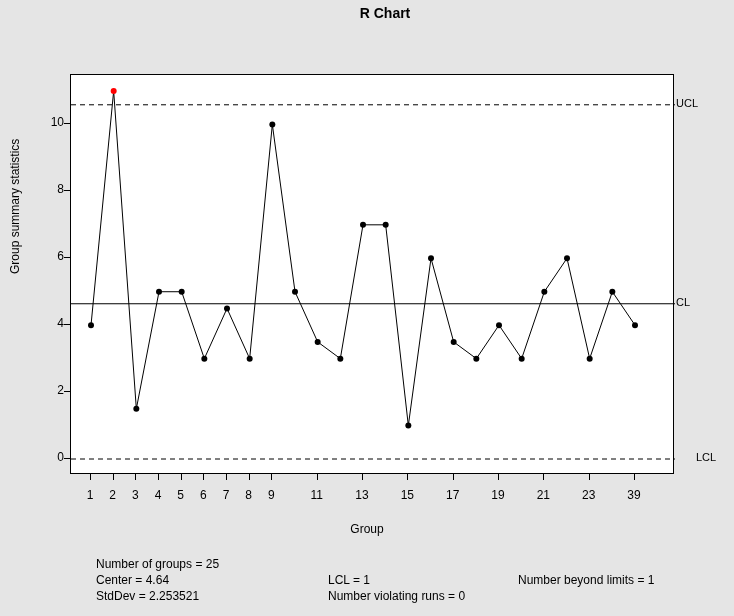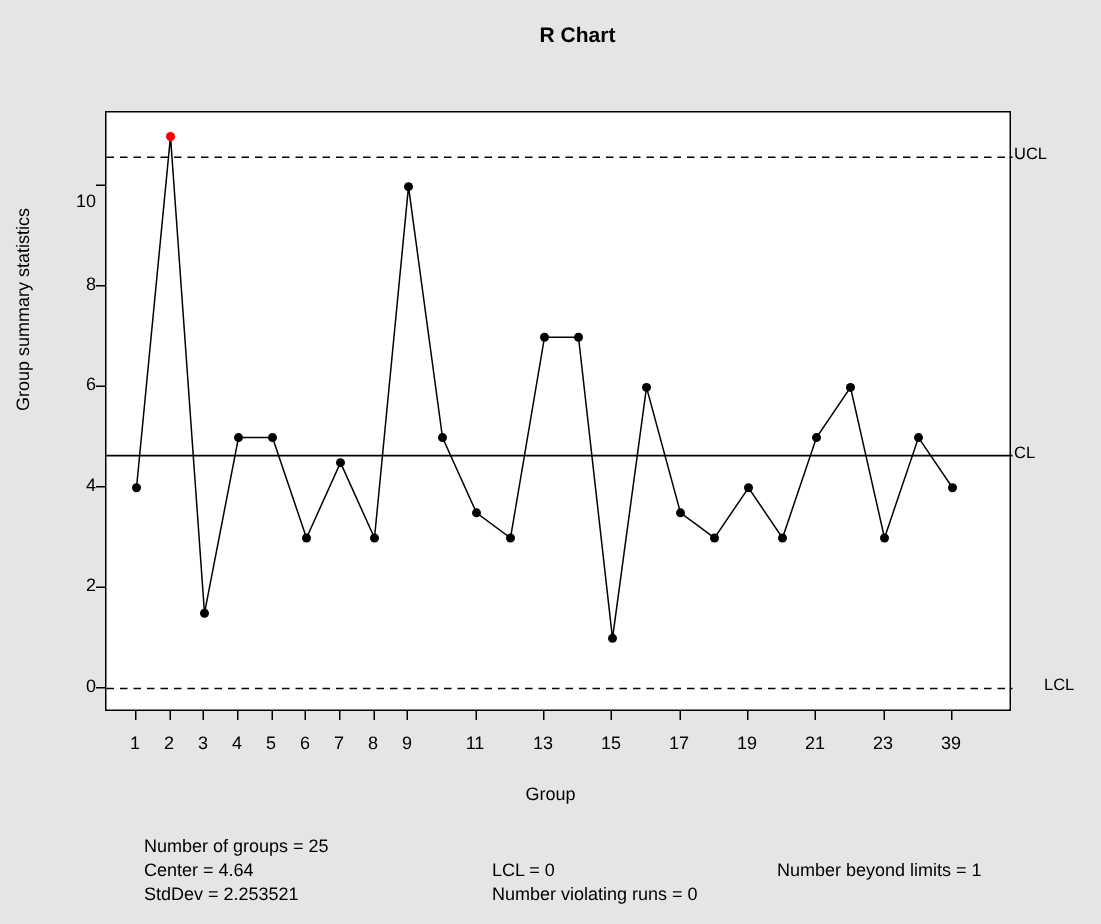--- a/index.html
+++ b/index.html
@@ -6,21 +6,21 @@
   body {
     background: #e5e5e5;
     font-family: Arial, sans-serif;
     width: 734px;
     height: 616px;
     position: relative;
     overflow: hidden;
   }
   .title-area {
     text-align: center;
-    padding-top: 14px;
+    padding-top: 4px;
     font-weight: bold;
     font-size: 14px;
     line-height: 1.3;
     margin-left: 36px;
   }
   .chart-container {
     position: absolute;
     left: 70px;
     top: 74px;
     width: 604px;
@@ -145,40 +145,40 @@
 <div class="limit-label" id="ucl-label" style="top: 96.7826px;">UCL</div>
 <div class="limit-label" id="cl-label" style="top: 295.771px;">CL</div>
 <div class="limit-label" id="lcl-label" style="top: 451px; padding-left: 20px;">LCL</div>
 
 <div class="stats-area">
   <div class="stats-row">
     <div class="stats-col1">Number of groups = 25</div>
   </div>
   <div class="stats-row">
     <div class="stats-col1">Center = 4.64</div>
-    <div class="stats-col2">LCL = 0</div>
+    <div class="stats-col2">LCL = 1</div>
     <div class="stats-col3">Number beyond limits = 1</div>
   </div>
   <div class="stats-row">
     <div class="stats-col1">StdDev = 2.253521</div>
     <div class="stats-col3">Number violating runs = 0</div>
   </div>
 </div>
 
 <div class="y-tick" style="top: 450px;">0</div>
 <div class="y-tick-mark" style="top: 458px;"></div>
 <div class="y-tick" style="top: 383.091px;">2</div>
 <div class="y-tick-mark" style="top: 391.091px;"></div>
 <div class="y-tick" style="top: 316.182px;">4</div>
 <div class="y-tick-mark" style="top: 324.182px;"></div>
 <div class="y-tick" style="top: 249.273px;">6</div>
 <div class="y-tick-mark" style="top: 257.273px;"></div>
 <div class="y-tick" style="top: 182.364px;">8</div>
 <div class="y-tick-mark" style="top: 190.364px;"></div>
-<div class="y-tick" style="top: 115.455px; margin-top: 12px;">10</div>
+<div class="y-tick" style="top: 115.455px;">10</div>
 <div class="y-tick-mark" style="top: 123.455px;"></div>
 <div class="x-tick" style="left: 90px;">1</div>
 <div class="x-tick-mark" style="left: 90px;"></div>
 <div class="x-tick" style="left: 112.667px;">2</div>
 <div class="x-tick-mark" style="left: 112.667px;"></div>
 <div class="x-tick" style="left: 135.333px;">3</div>
 <div class="x-tick-mark" style="left: 135.333px;"></div>
 <div class="x-tick" style="left: 158px;">4</div>
 <div class="x-tick-mark" style="left: 158px;"></div>
 <div class="x-tick" style="left: 180.667px;">5</div>

